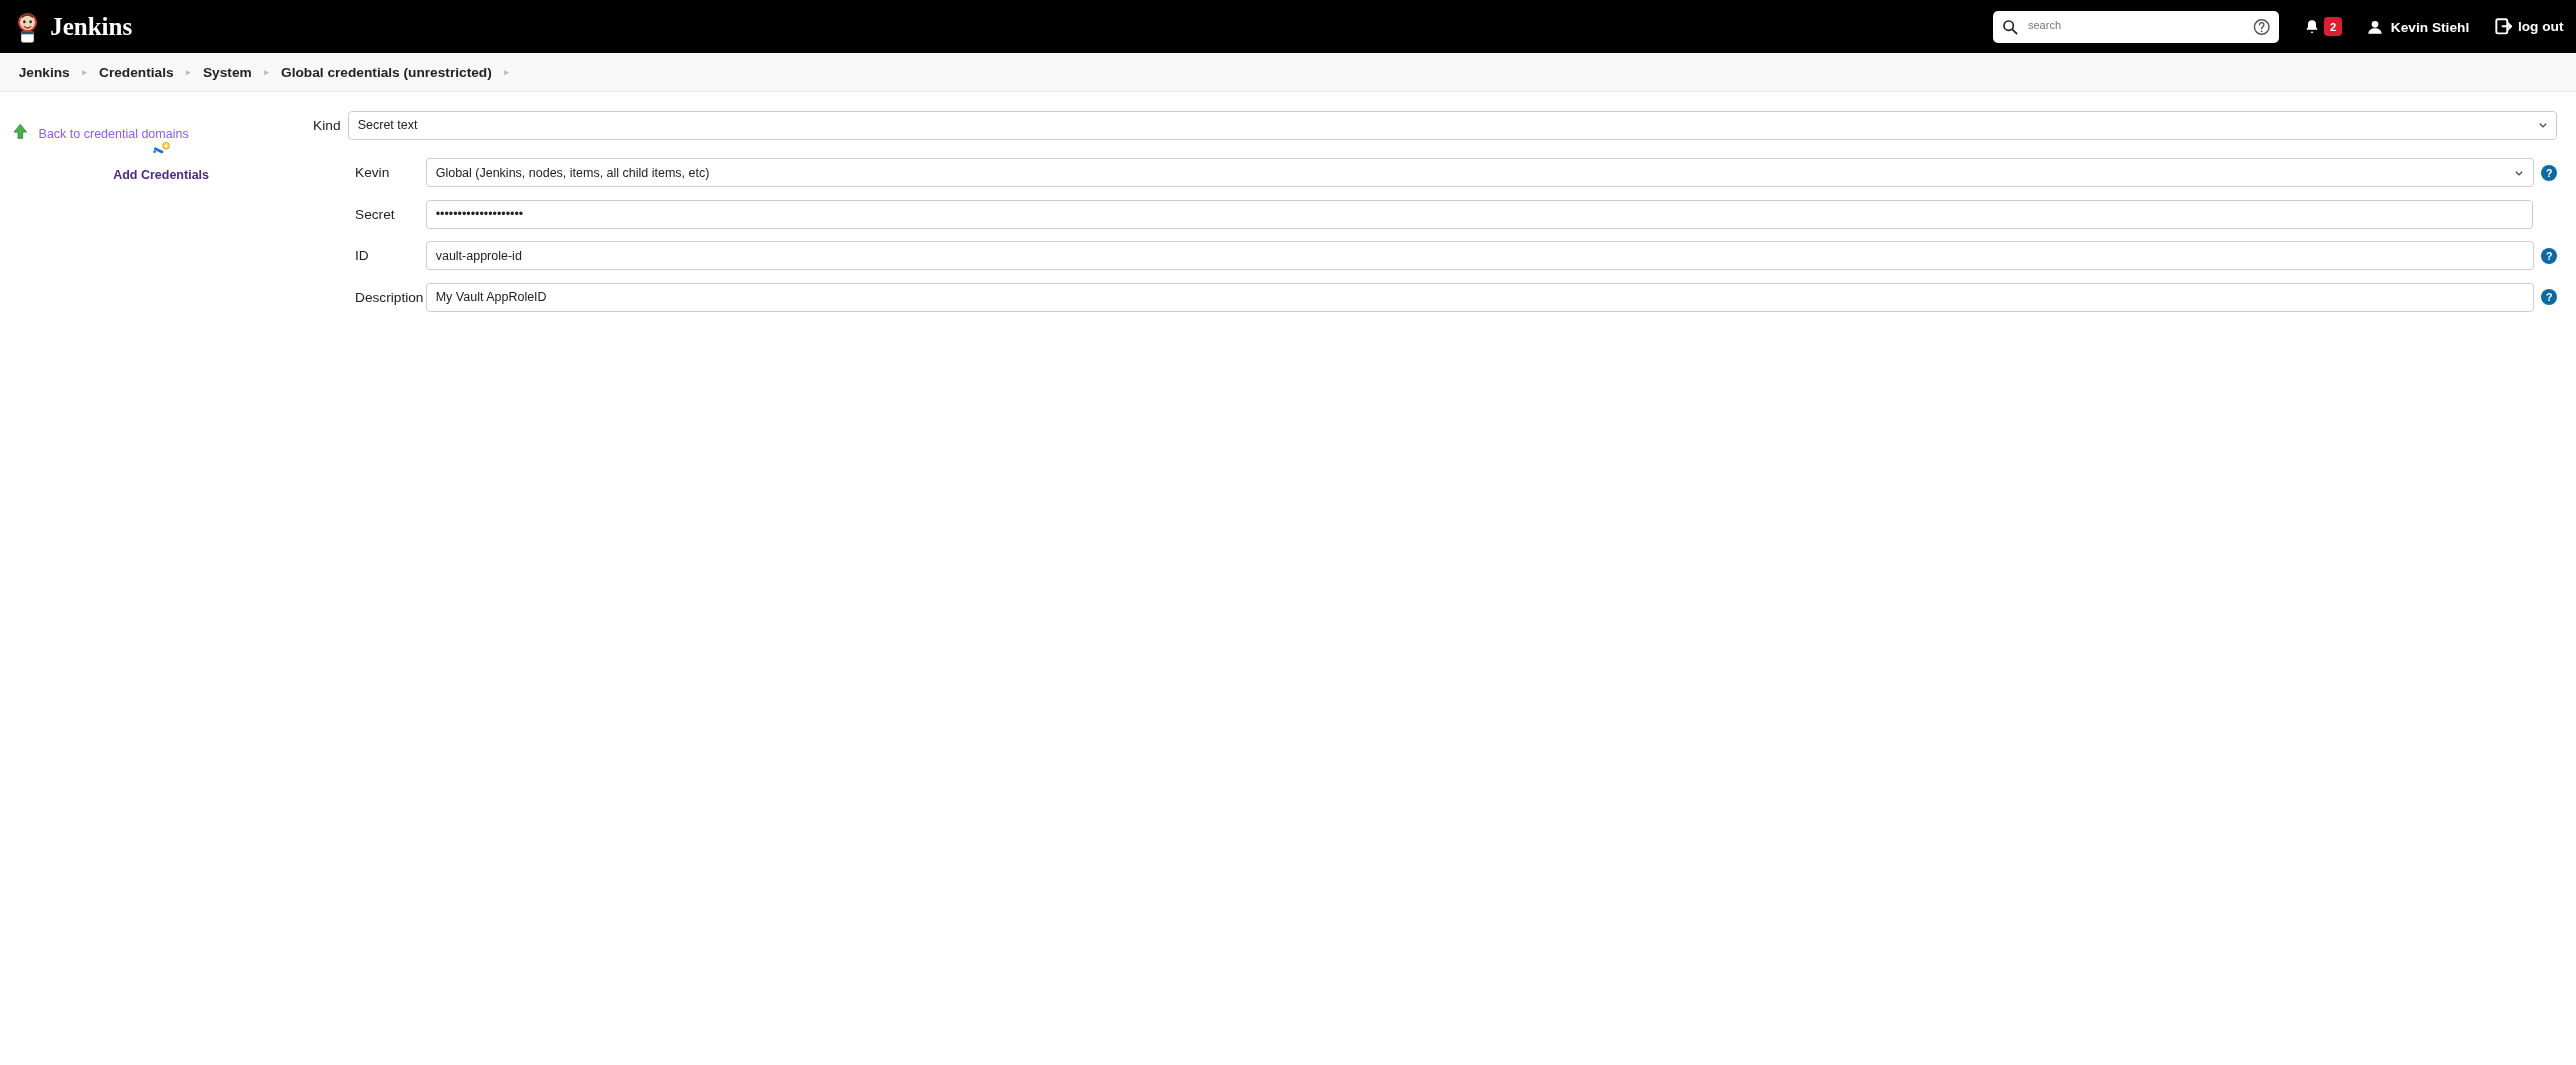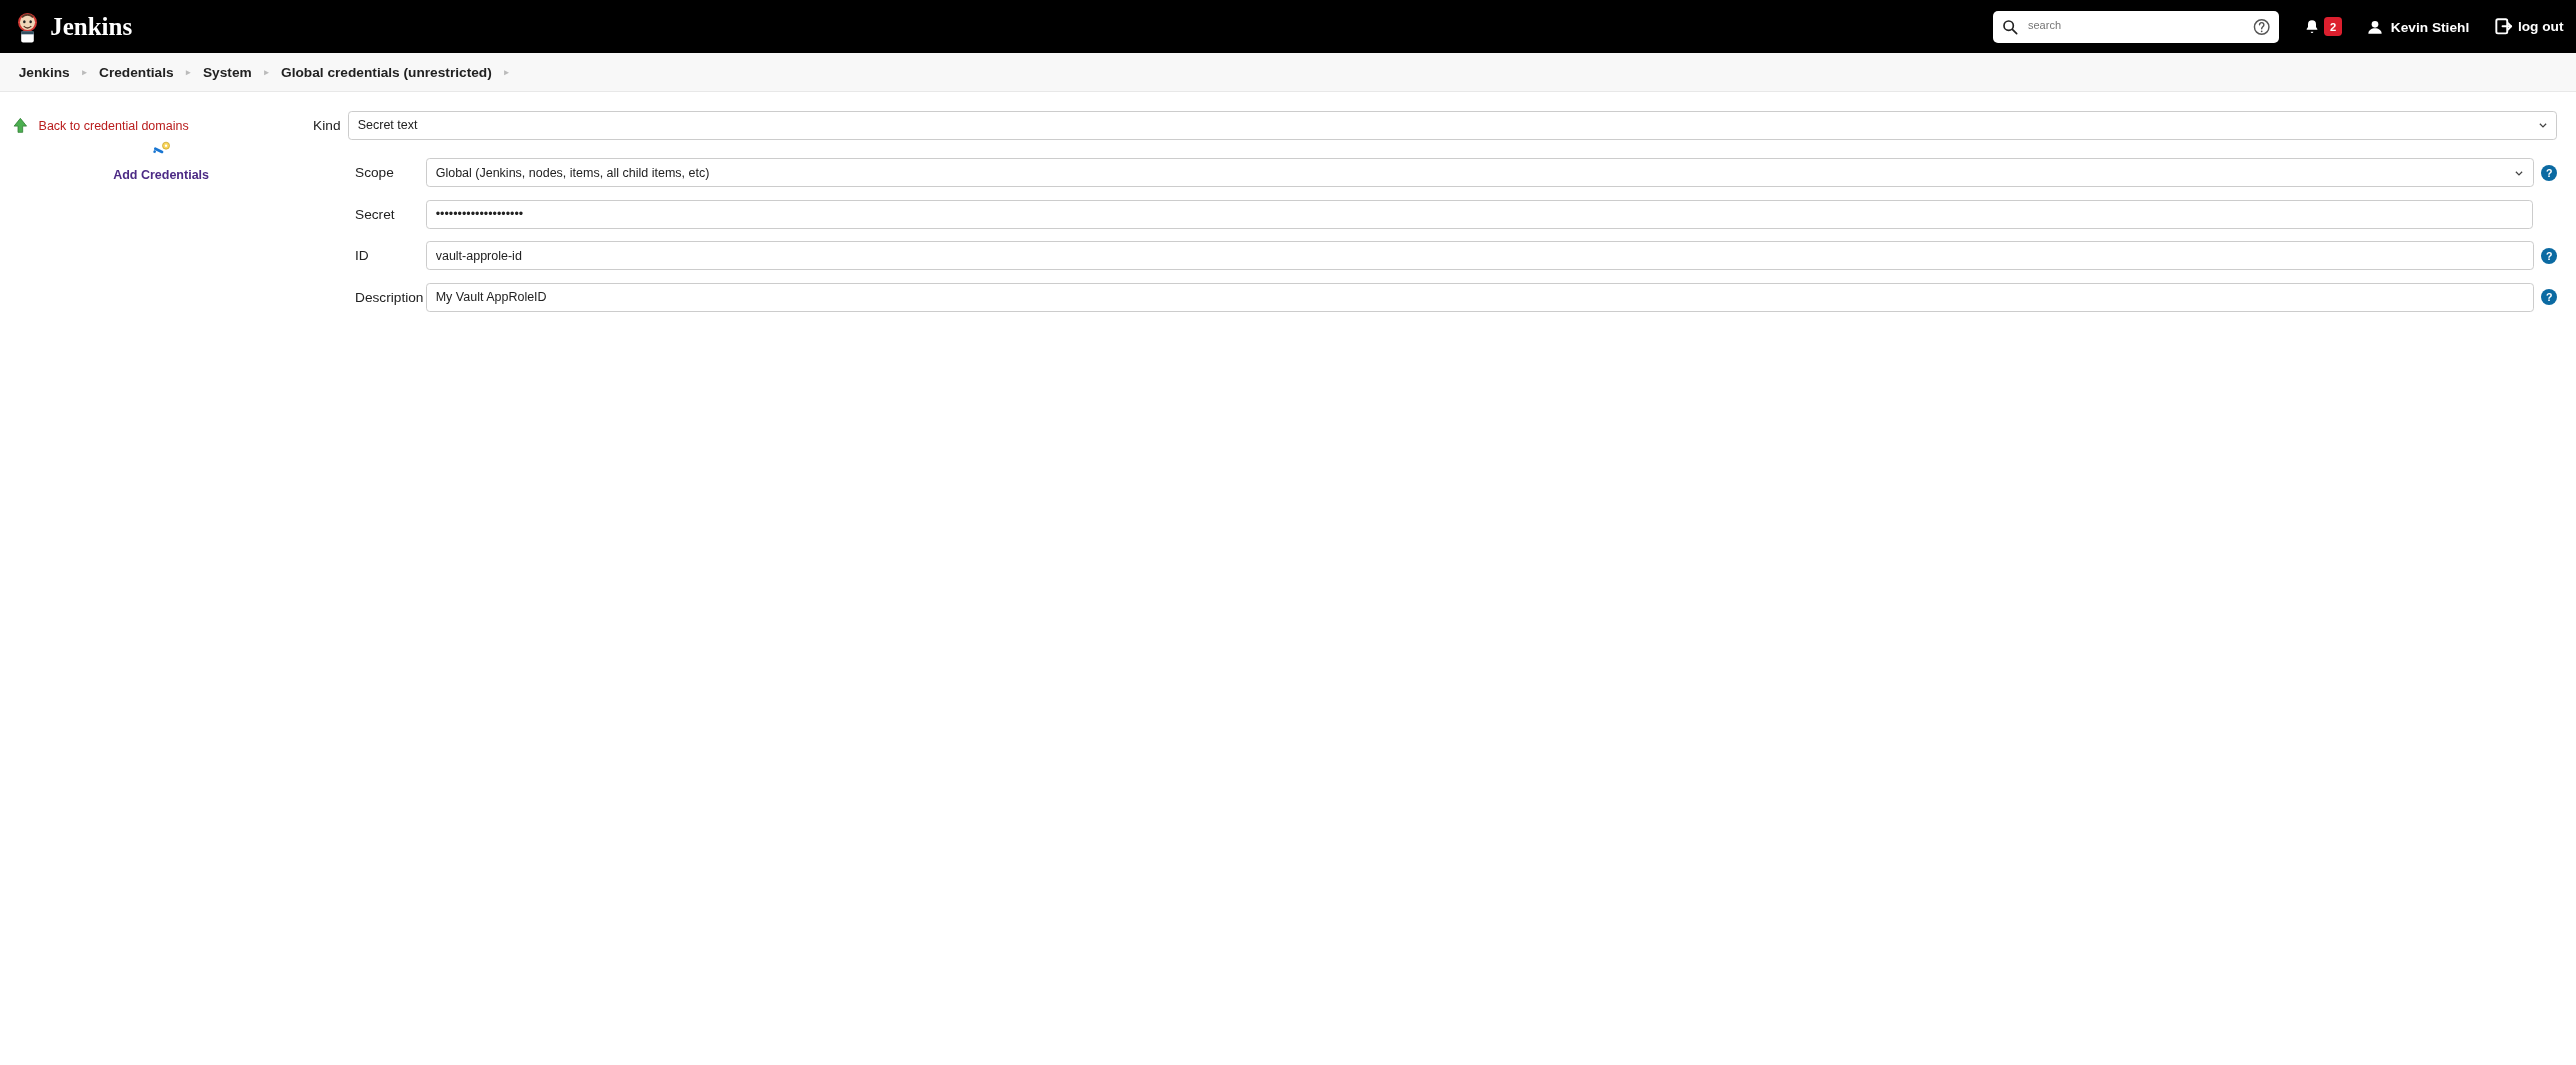--- a/index.html
+++ b/index.html
@@ -105,21 +105,21 @@
     width: 311px;
     padding-left: 11.2px;
     flex-shrink: 0;
   }
   .side-item {
     display: flex; align-items: center; gap: 8.7px;
     height: 30px;
     font-size: 12.5px;
     cursor: pointer;
   }
-  .side-item.back { color: #b91c1c; }
+  .side-item.back { color: #8b5cf6; align-items: flex-end; }
   .side-item.add  { color: #4c2a85; font-weight: 700; flex-direction: column; }
   .side-ic { width: 18.7px; height: 18.7px; flex-shrink: 0; }
 
   .form {
     flex: 1;
     padding-right: 18.7px;
   }
   .row {
     display: flex;
     align-items: center;
@@ -285,21 +285,21 @@
         <span>Secret text</span>
         <svg class="chev" viewBox="0 0 16 16">
           <polyline points="3,6 8,11 13,6" fill="none" stroke="currentColor" stroke-width="2"></polyline>
         </svg>
       </div>
     </div>
 
     <div class="indent-wrap">
 
       <div class="row">
-        <div class="row-label-wide">Scope</div>
+        <div class="row-label-wide">Kevin</div>
         <div class="select">
           <span>Global (Jenkins, nodes, items, all child items, etc)</span>
           <svg class="chev" viewBox="0 0 16 16">
             <polyline points="3,6 8,11 13,6" fill="none" stroke="currentColor" stroke-width="2"></polyline>
           </svg>
         </div>
         <div class="help-btn">?</div>
       </div>
 
       <div class="row">

